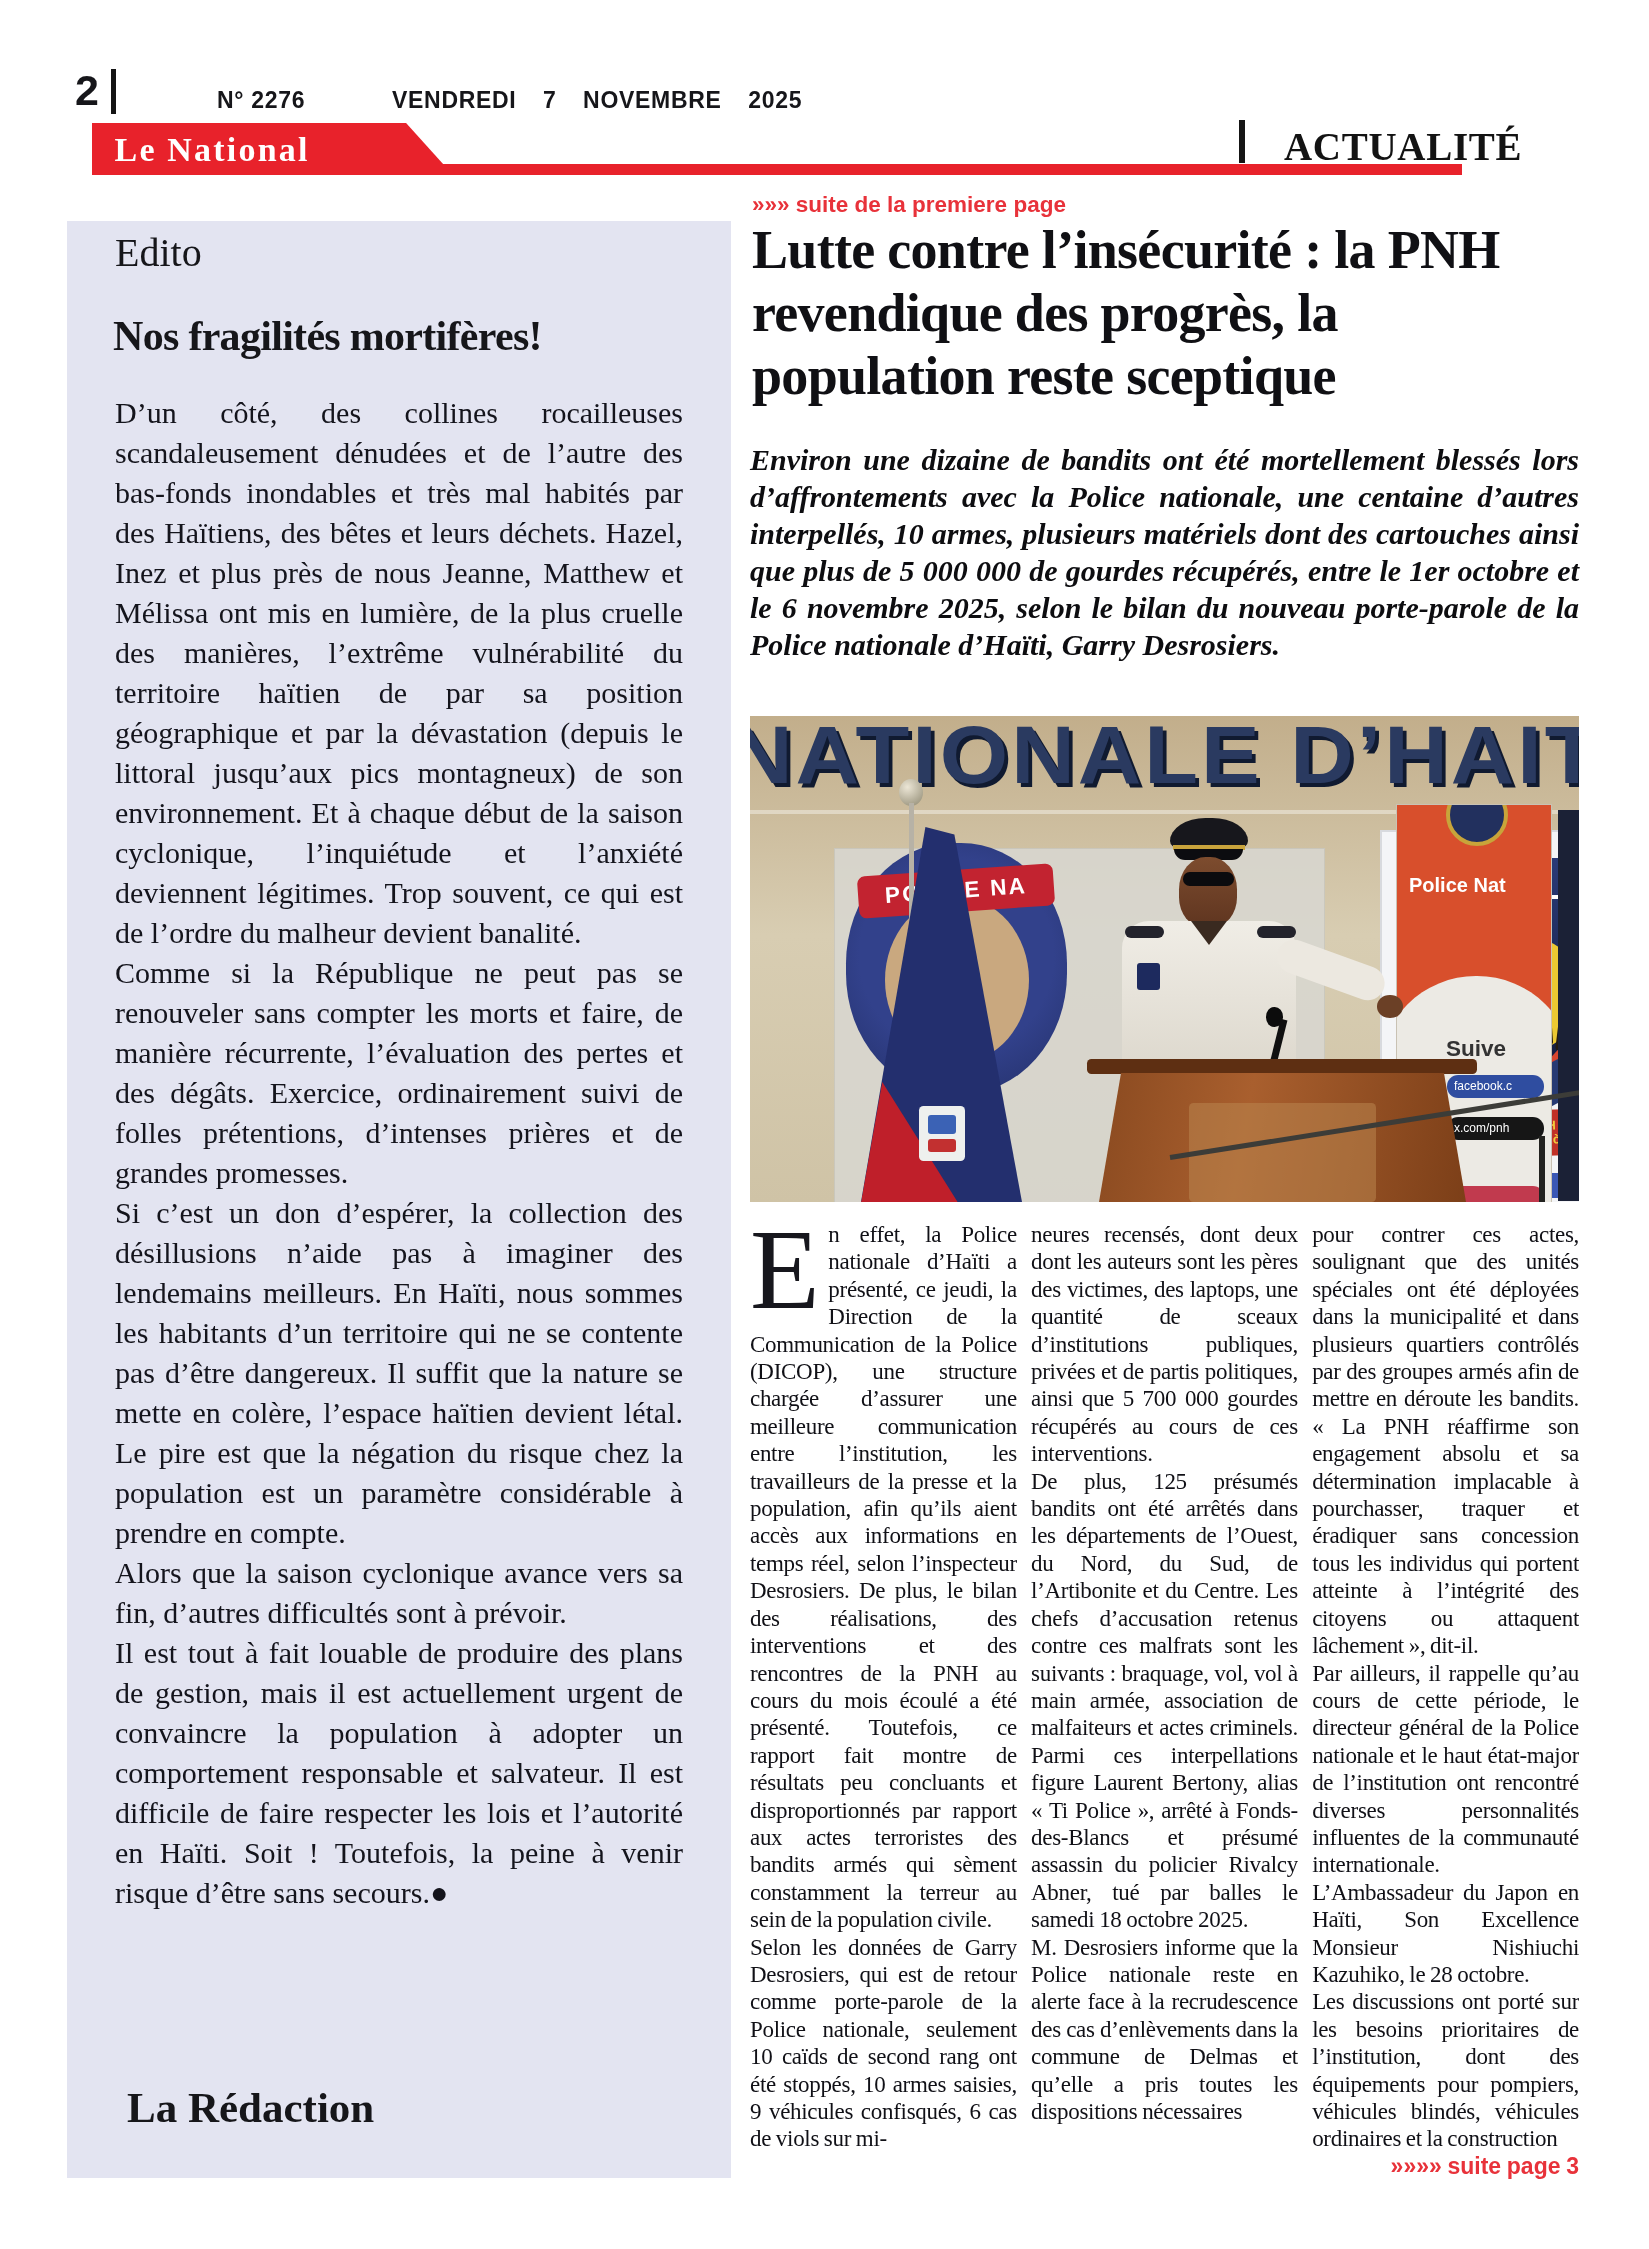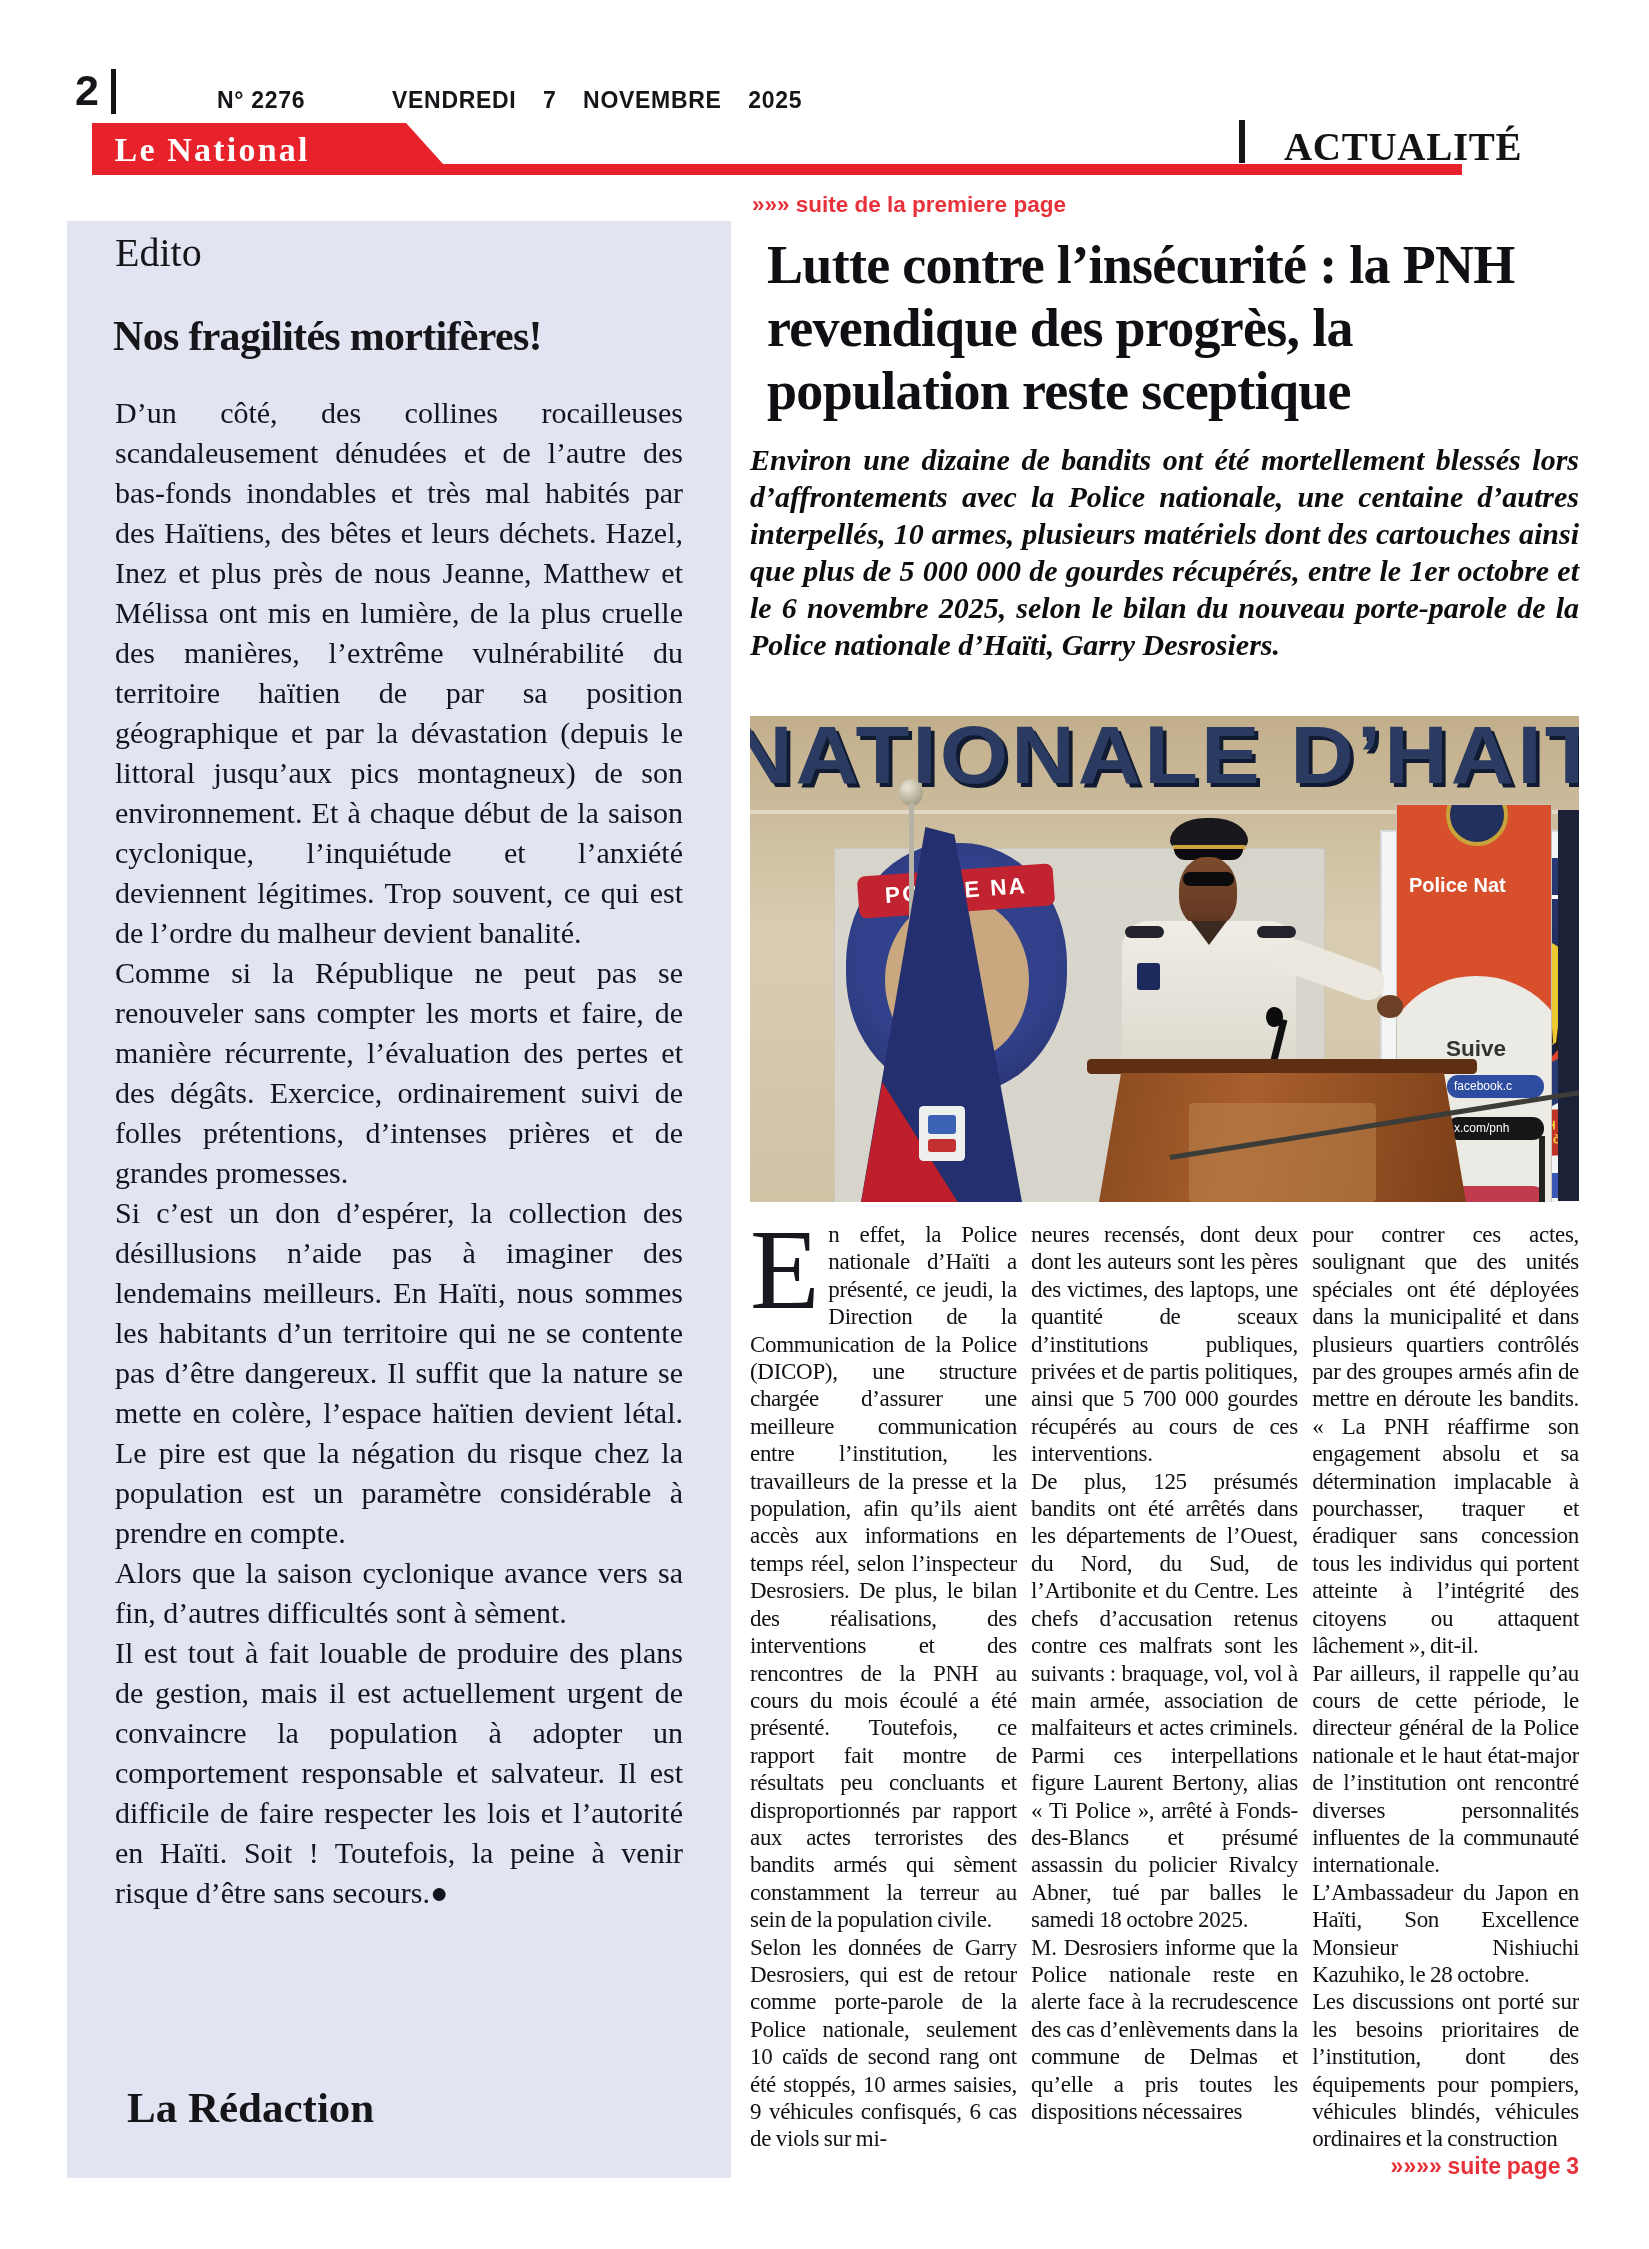--- a/index.html
+++ b/index.html
@@ -172,28 +172,28 @@
   <div class="section-divider"></div>
   <div class="section-title">ACTUALITÉ</div>
 
   <aside class="edito">
     <div class="edito-label">Edito</div>
     <div class="edito-title">Nos fragilités mortifères!</div>
     <div class="edito-body">
         <p class="para">D’un côté, des collines rocailleuses scandaleusement dénudées et de l’autre des bas-fonds inondables et très mal habités par des Haïtiens, des bêtes et leurs déchets. Hazel, Inez et plus près de nous Jeanne, Matthew et Mélissa ont mis en lumière, de la plus cruelle des manières, l’extrême vulnérabilité du territoire haïtien de par sa position géographique et par la dévastation (depuis le littoral jusqu’aux pics montagneux) de son environnement. Et à chaque début de la saison cyclonique, l’inquiétude et l’anxiété deviennent légitimes. Trop souvent, ce qui est de l’ordre du malheur devient banalité.</p>
         <p class="para">Comme si la République ne peut pas se renouveler sans compter les morts et faire, de manière récurrente, l’évaluation des pertes et des dégâts. Exercice, ordinairement suivi de folles prétentions, d’intenses prières et de grandes promesses.</p>
         <p class="para">Si c’est un don d’espérer, la collection des désillusions n’aide pas à imaginer des lendemains meilleurs. En Haïti, nous sommes les habitants d’un territoire qui ne se contente pas d’être dangereux. Il suffit que la nature se mette en colère, l’espace haïtien devient létal. Le pire est que la négation du risque chez la population est un paramètre considérable à prendre en compte.</p>
-        <p class="para">Alors que la saison cyclonique avance vers sa fin, d’autres difficultés sont à sèment.</p>
+        <p class="para">Alors que la saison cyclonique avance vers sa fin, d’autres difficultés sont à prévoir.</p>
         <p class="para">Il est tout à fait louable de produire des plans de gestion, mais il est actuellement urgent de convaincre la population à adopter un comportement responsable et salvateur. Il est difficile de faire respecter les lois et l’autorité en Haïti. Soit ! Toutefois, la peine à venir risque d’être sans secours.●</p>
       </div>
     <div class="edito-sign">La Rédaction</div>
   </aside>
 
   <div class="kicker">»»» suite de la premiere page</div>
-  <h1 class="headline" style="margin:17px">Lutte contre l’insécurité : la PNH revendique des progrès, la population reste sceptique</h1>
+  <h1 class="headline" style="margin:2px">Lutte contre l’insécurité : la PNH revendique des progrès, la population reste sceptique</h1>
   <div class="lede">Environ une dizaine de bandits ont été mortellement blessés lors d’affrontements avec la Police nationale, une centaine d’autres interpellés, 10 armes, plusieurs matériels dont des cartouches ainsi que plus de 5 000 000 de gourdes récupérés, entre le 1er octobre et le 6 novembre 2025, selon le bilan du nouveau porte-parole de la Police nationale d’Haïti, Garry Desrosiers.</div>
 
   <div class="photo">
     <div class="ph-letters">NATIONALE D’HAITI</div>
     <div class="ph-molding"></div>
     <div class="ph-board"></div>
 
     <div class="ph-seal">
       <div class="ph-seal-inner"></div>
       <div class="ph-seal-ribbon">POLICE NA</div>

